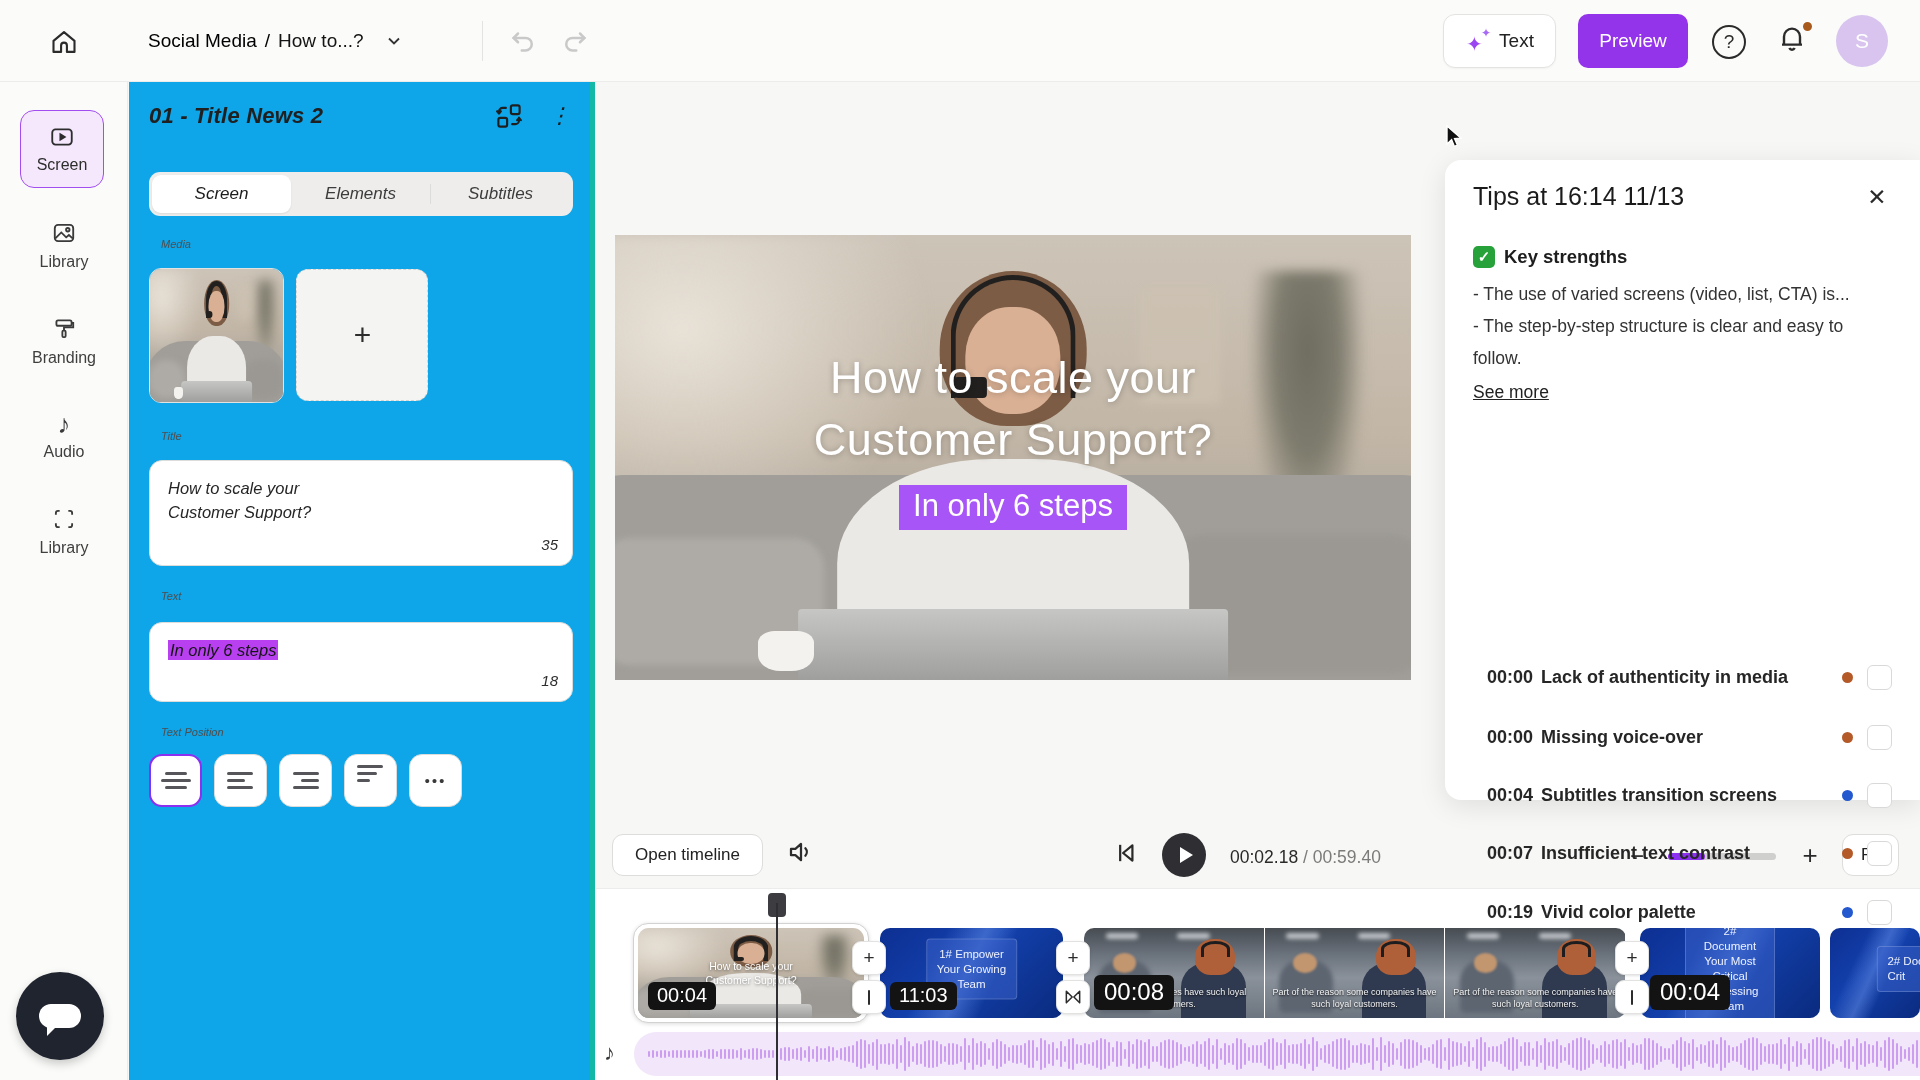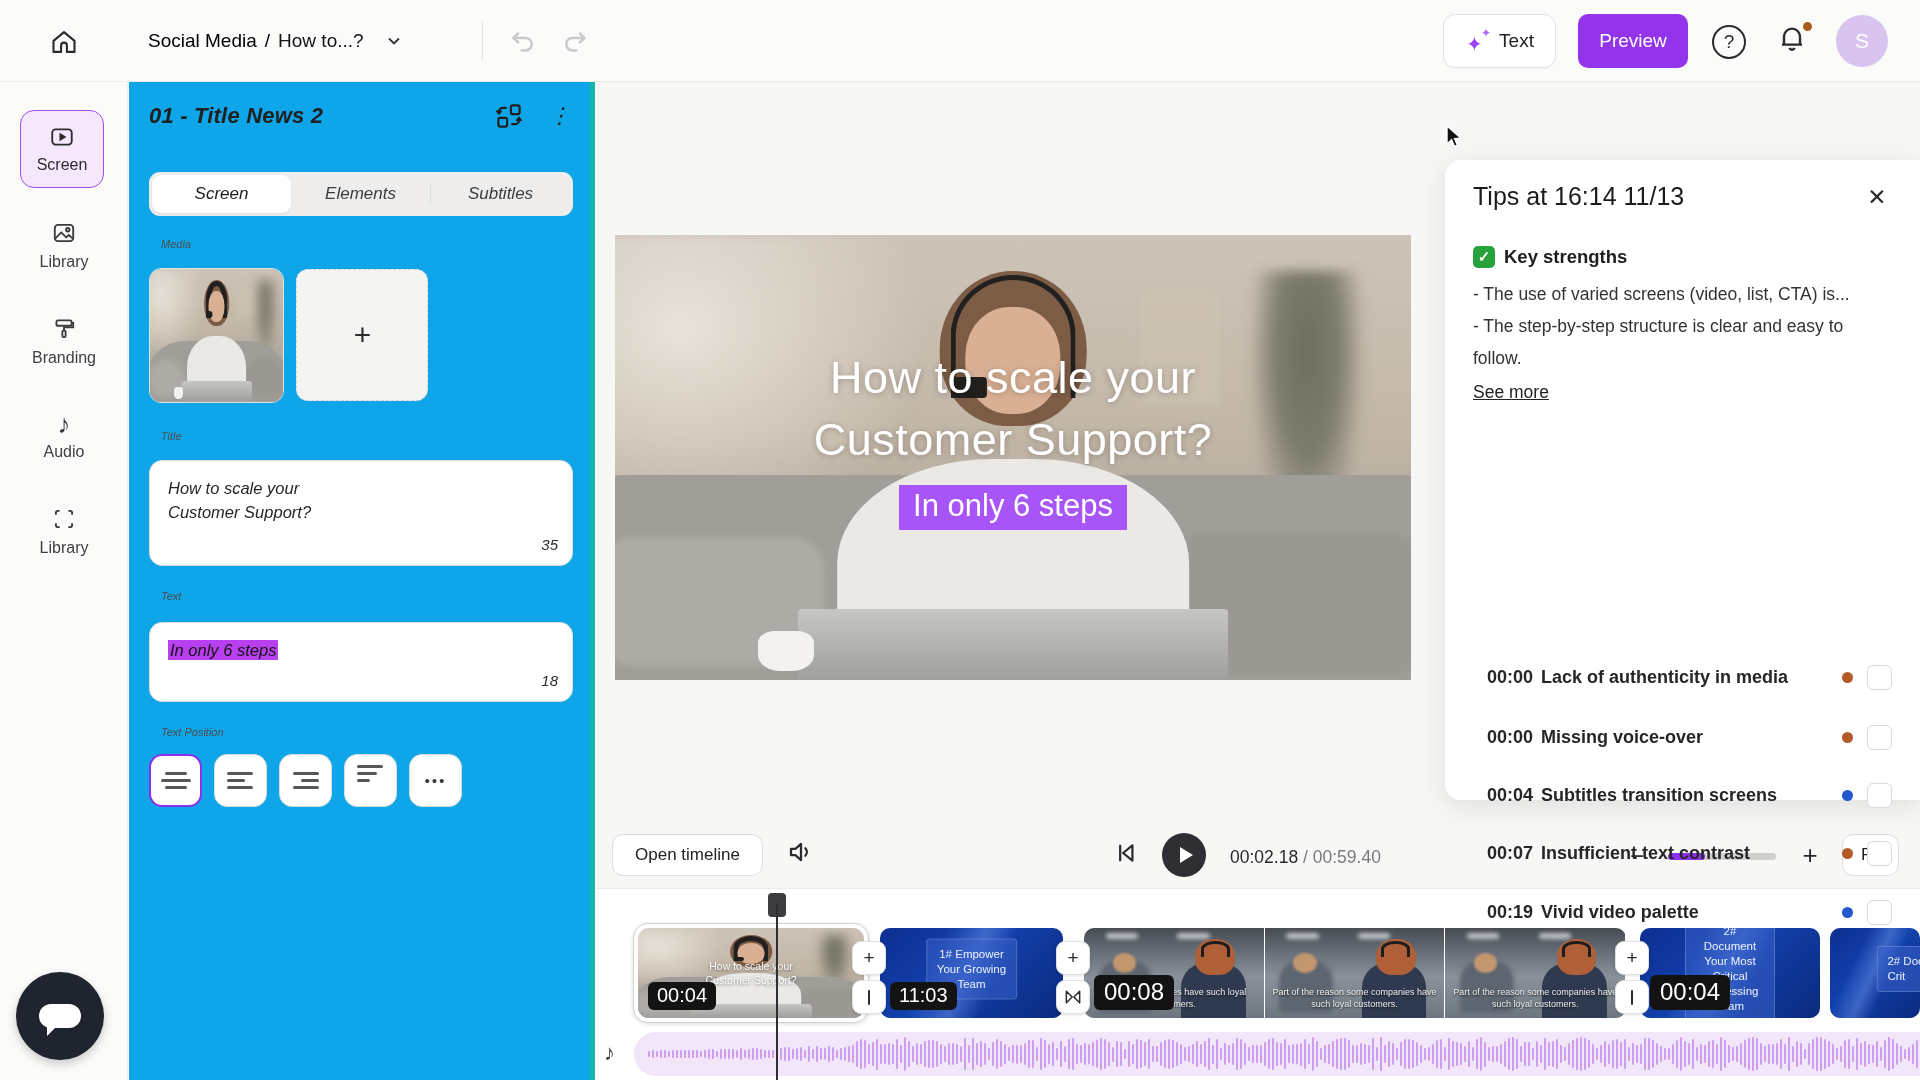--- a/index.html
+++ b/index.html
@@ -432,21 +432,21 @@
         <span>Insufficient text contrast</span>
       </div>
       <div class="tip-right">
         <span class="tip-dot" data-sev="orange"></span>
         <span class="tip-check"></span>
       </div>
     </div>
     <div class="tip-row tr4">
       <div class="tip-text">
         <span>00:19</span>
-        <span>Vivid video palette</span>
+        <span>Vivid color palette</span>
       </div>
       <div class="tip-right">
         <span class="tip-dot" data-sev="blue"></span>
         <span class="tip-check"></span>
       </div>
     </div>
   </div>
 
   <div class="playerbar">
     <div class="open-timeline">

